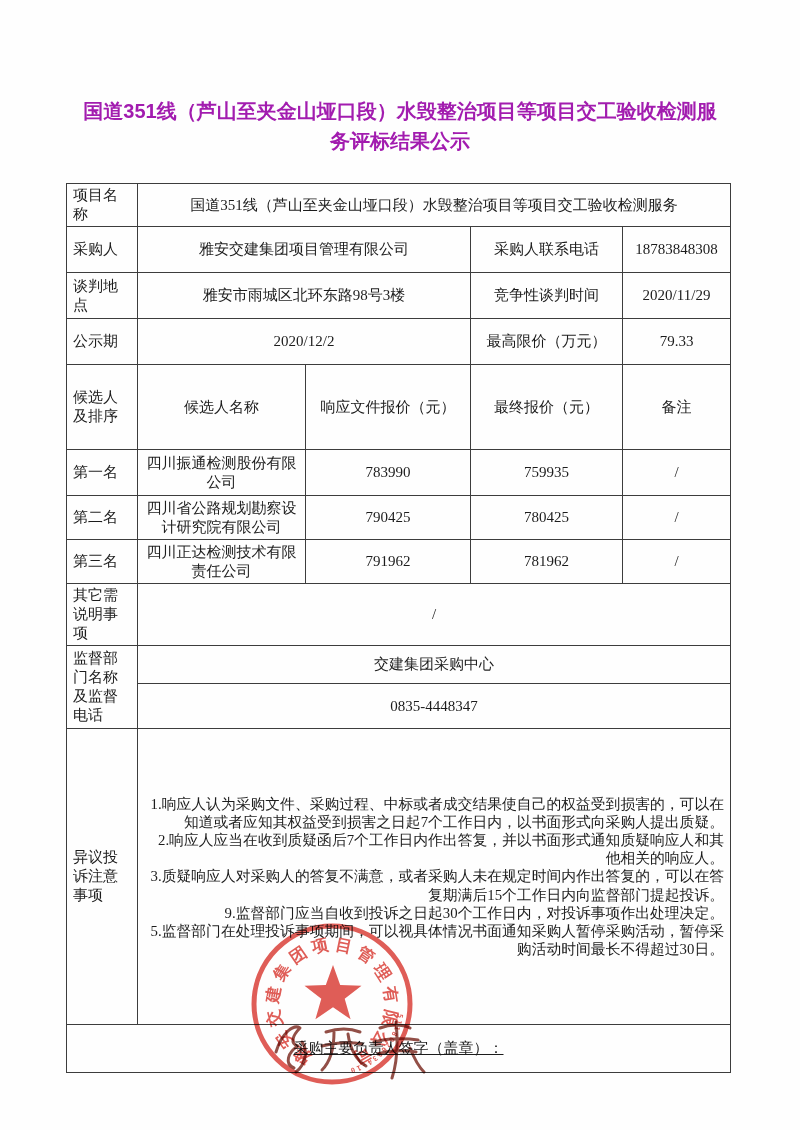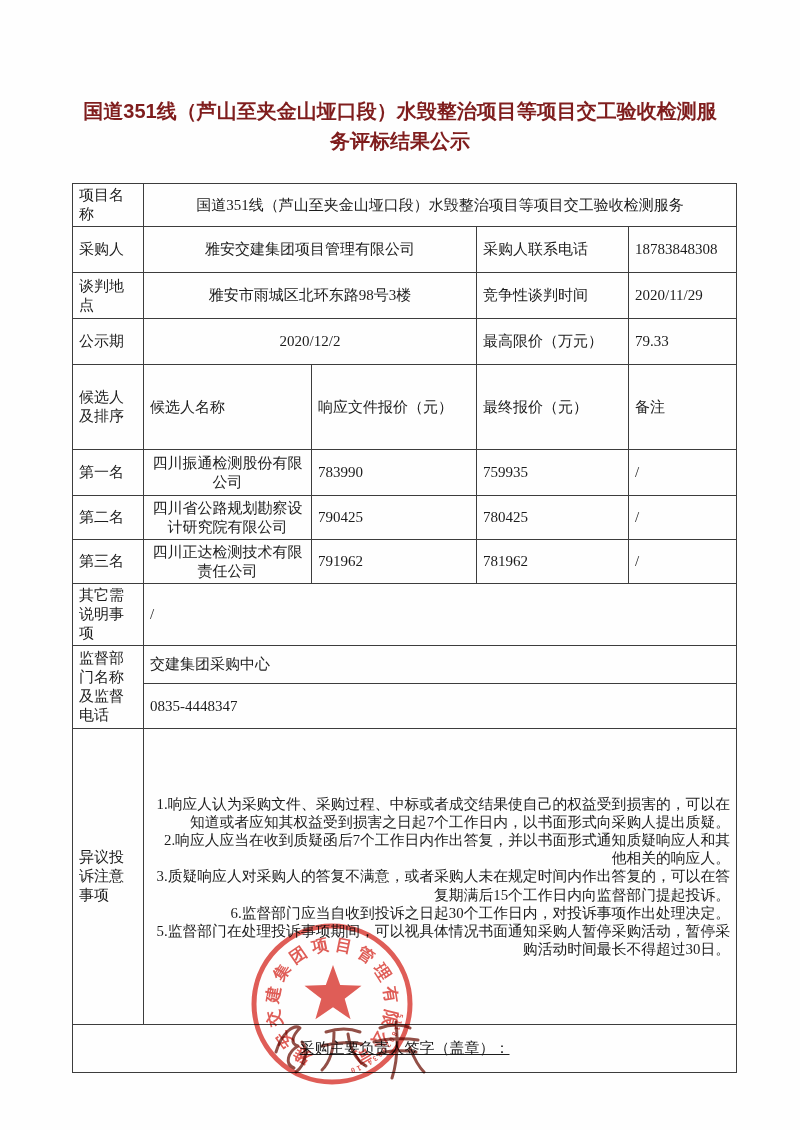--- a/index.html
+++ b/index.html
@@ -4,36 +4,36 @@
 <style>
   html,body{margin:0;padding:0;}
   body{
     width:800px;height:1130px;background:#fefefe;position:relative;
     font-family:"Liberation Serif","DejaVu Serif",serif;color:#1c1c1c;
     -webkit-font-smoothing:antialiased;
   }
   .title{
     position:absolute;left:78px;top:96px;width:644px;margin:0;
     font-family:"Liberation Sans","DejaVu Sans",sans-serif;
-    font-size:20px;line-height:30px;font-weight:bold;text-align:center;color:#7f1d1d;
+    font-size:20px;line-height:30px;font-weight:bold;text-align:center;color:#a21caf;
   }
   table.doc{
-    position:absolute;left:72px;top:183px;width:664px;
+    position:absolute;left:66px;top:183px;width:664px;
     border-collapse:collapse;table-layout:fixed;
     font-size:15px;
   }
   table.doc td{
     border:1.8px solid #3d3d3d;
     padding:2px 6px;
     vertical-align:middle;
     overflow:hidden;
   }
   td.lab{padding:2px 3px 2px 4px;text-align:left;line-height:19px;}
   td.vl{text-align:center;line-height:19px;}
-  td.vc{line-height:19px;}
+  td.vc{text-align:center;line-height:19px;}
   td.notice{
     font-size:14.8px;line-height:18.2px;padding:4px 7px;text-align:right;
   }
   td.notice p{margin:0;}
   td.signrow{text-align:center;padding-left:7px;text-decoration:underline;}
   
   .seal{
     position:absolute;left:246px;top:918px;width:172px;height:172px;
     mix-blend-mode:multiply;opacity:.9;z-index:5;pointer-events:none;
   }
@@ -129,21 +129,21 @@
     </tr>
     <tr style="height:45px">
       <td class="vc" colspan="4">0835-4448347</td>
     </tr>
     <tr style="height:296px">
       <td class="lab">异议投诉注意事项</td>
       <td class="notice" colspan="4">
         <p>1.响应人认为采购文件、采购过程、中标或者成交结果使自己的权益受到损害的，可以在知道或者应知其权益受到损害之日起7个工作日内，以书面形式向采购人提出质疑。</p>
         <p>2.响应人应当在收到质疑函后7个工作日内作出答复，并以书面形式通知质疑响应人和其他相关的响应人。</p>
         <p>3.质疑响应人对采购人的答复不满意，或者采购人未在规定时间内作出答复的，可以在答复期满后15个工作日内向监督部门提起投诉。</p>
-        <p>6.监督部门应当自收到投诉之日起30个工作日内，对投诉事项作出处理决定。</p>
+        <p>9.监督部门应当自收到投诉之日起30个工作日内，对投诉事项作出处理决定。</p>
         <p>5.监督部门在处理投诉事项期间，可以视具体情况书面通知采购人暂停采购活动，暂停采购活动时间最长不得超过30日。</p>
       </td>
     </tr>
     <tr style="height:48px">
       <td class="signrow" colspan="5">采购主要负责人签字（盖章）：</td>
     </tr>
   </tbody>
 </table>
 
 <svg class="seal" viewBox="0 0 172 172" aria-hidden="true">

